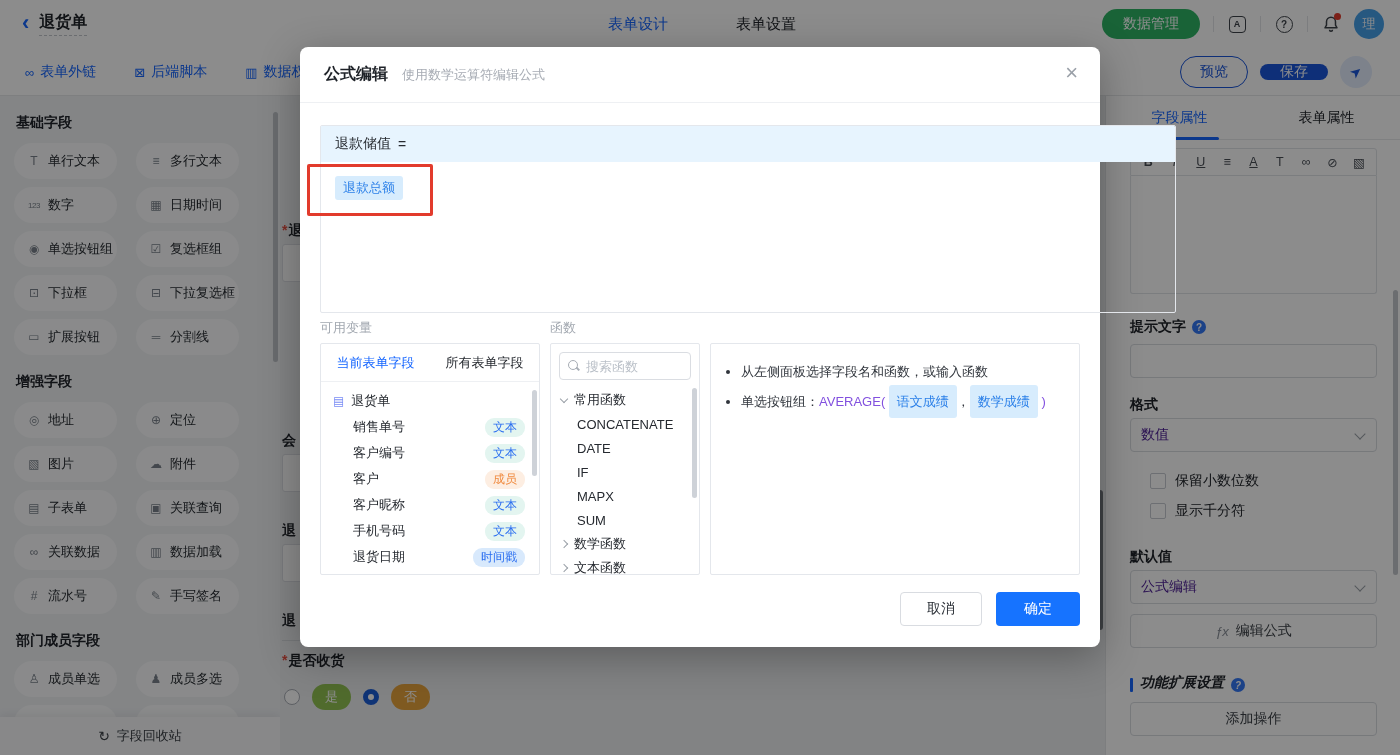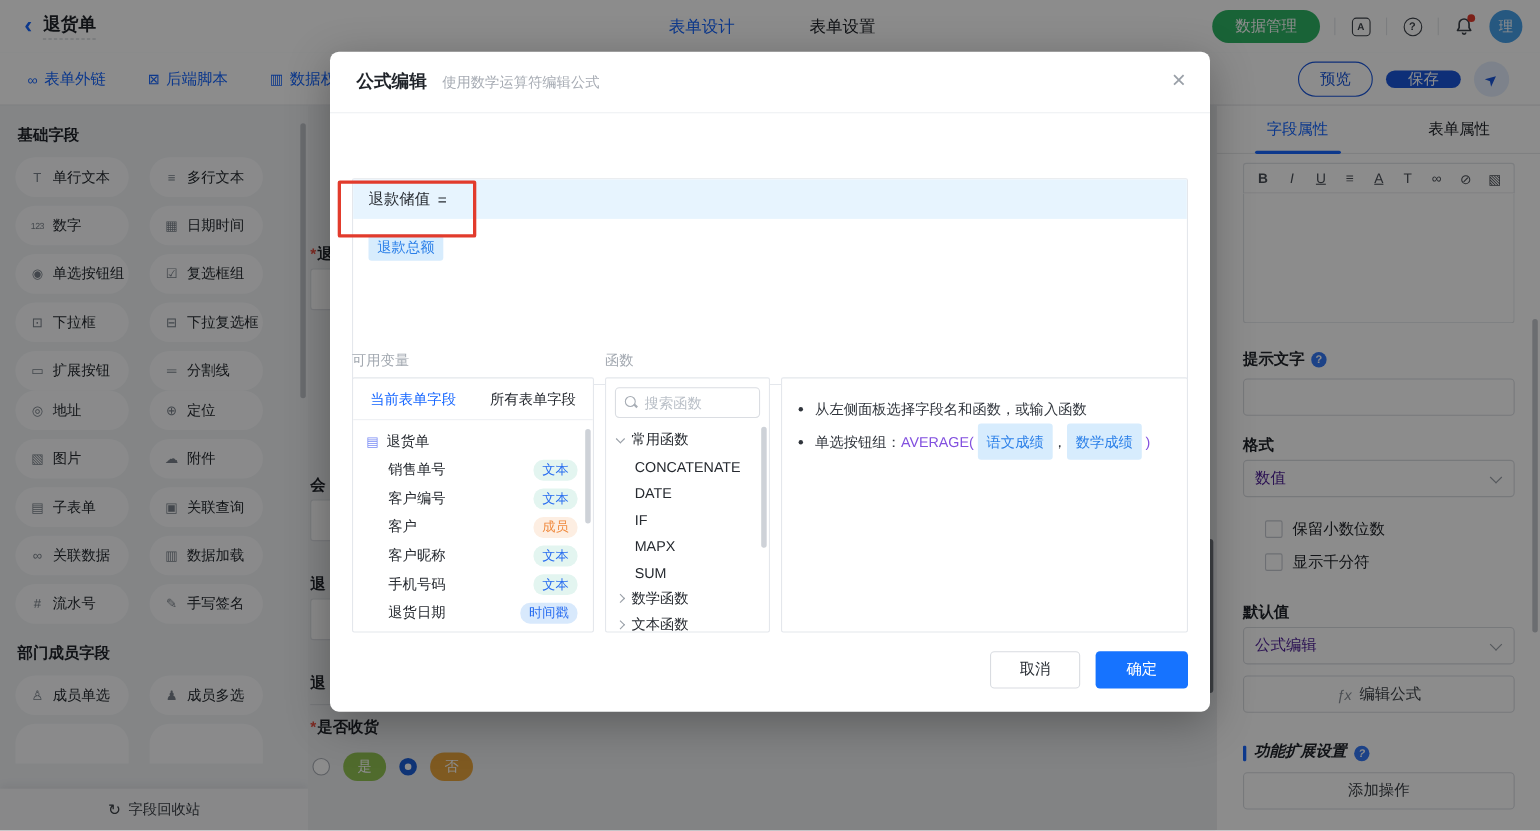--- a/index.html
+++ b/index.html
@@ -87,21 +87,21 @@
   .rb-scroll { position:absolute; right:2px; top:194px; width:5px; height:285px; border-radius:3px; background:#c3c7cc; }
 
   
   .overlay { position:absolute; left:0; top:0; width:1400px; height:755px; background:rgba(0,0,0,0.45); z-index:40; }
   .modal { position:absolute; left:300px; top:47px; width:800px; height:600px; background:#fff; border-radius:8px; box-shadow:0 10px 40px rgba(0,0,0,.3); z-index:50; }
   .m-head { height:56px; border-bottom:1px solid #eef0f3; display:flex; align-items:center; padding:0 24px; gap:14px; }
   .m-title { font-size:16px; font-weight:bold; color:#1f2329; }
   .m-sub { font-size:13px; color:#a6abb3; }
   .m-close { position:absolute; right:22px; top:15px; font-size:22px; color:#9aa0a8; line-height:1; cursor:pointer; }
 
-  .formula-box { position:absolute; left:20px; top:78px; width:760px; height:188px; border:1px solid #e4e7ec; border-radius:2px; overflow:hidden;margin-top:37px; }
+  .formula-box { position:absolute; left:20px; top:78px; width:856px; height:188px; border:1px solid #e4e7ec; border-radius:2px; overflow:hidden; }
   .f-strip { height:36px; background:#e7f4fe; display:flex; align-items:center; gap:7px; padding:0 14px; font-size:14px; color:#262a30; }
   .f-body { padding:14px; }
   .f-tag, .h-tag { display:inline-block; background:#d7ecfd; color:#2a7fe8; font-size:13px; padding:3px 8px; border-radius:3px; cursor:pointer; }
   .red-box { position:absolute; left:7px; top:117px; width:126px; height:52px; border:3px solid #e23b2c; border-radius:2px; z-index:5; pointer-events:none; }
 
   .m-sec-label { position:absolute; top:272px; font-size:13px; color:#a2a8b0; }
   .m-panel { position:absolute; top:296px; height:232px; border:1px solid #e4e7ec; border-radius:2px; background:#fff; overflow:hidden; }
   .vars-panel { left:20px; width:220px; }
   .fns-panel  { left:250px; width:150px; }
   .hint-panel { left:410px; width:370px; }
@@ -240,20 +240,21 @@
       <div class="fld-btn">
           <span class="gi" data-icon="extend-button">▭</span>
           <span>扩展按钮</span>
         </div>
       <div class="fld-btn">
           <span class="gi" data-icon="divider">═</span>
           <span>分割线</span>
         </div>
     </div>
 
+    <div class="sec-title">增强字段</div>
     <div class="fgrid">
       <div class="fld-btn">
           <span class="gi" data-icon="address">◎</span>
           <span>地址</span>
         </div>
       <div class="fld-btn">
           <span class="gi" data-icon="location">⊕</span>
           <span>定位</span>
         </div>
       <div class="fld-btn">

